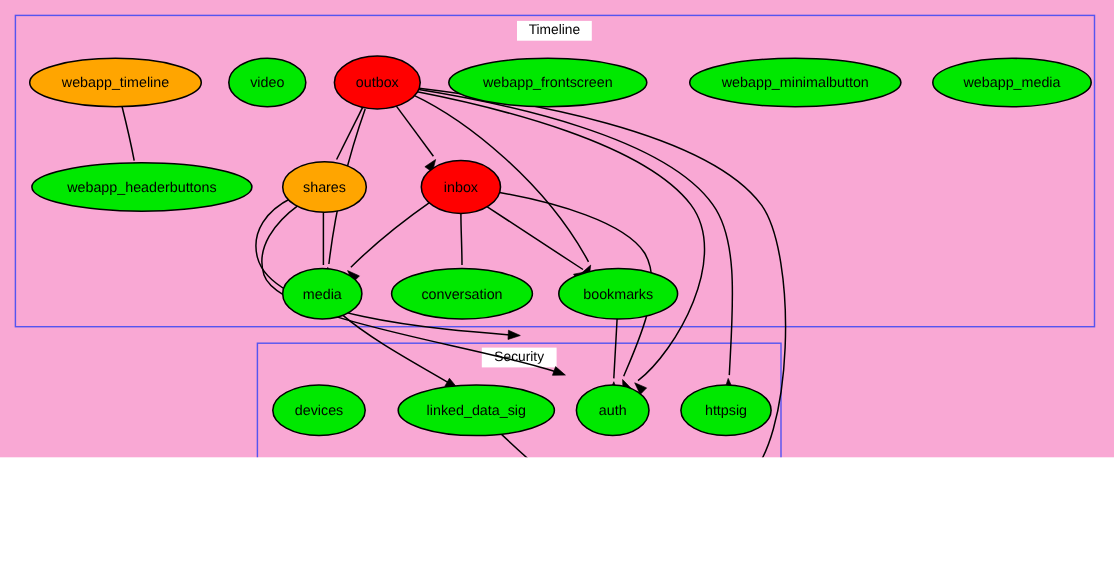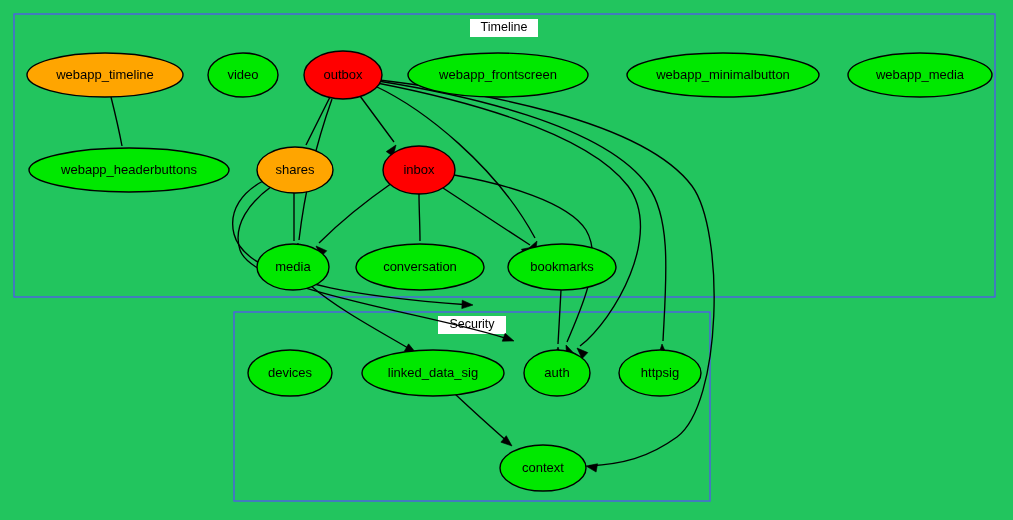--- a/index.html
+++ b/index.html
@@ -3,22 +3,22 @@
 <meta charset="utf-8">
 <style>
   html, body {
     margin: 0;
     padding: 0;
     background: #ffffff;
   }
   #canvas {
     position: relative;
     width: 1013px;
-    height: 520px;
-    background: #22c55e;
+    height: 416px;
+    background: #f9a8d4;
     font-family: "Liberation Sans", sans-serif;
     overflow: hidden;
   }
   svg#graph {
     display: block;
     width: 1013px;
     height: 520px;
   }
   .cluster-box {
     fill: none;

